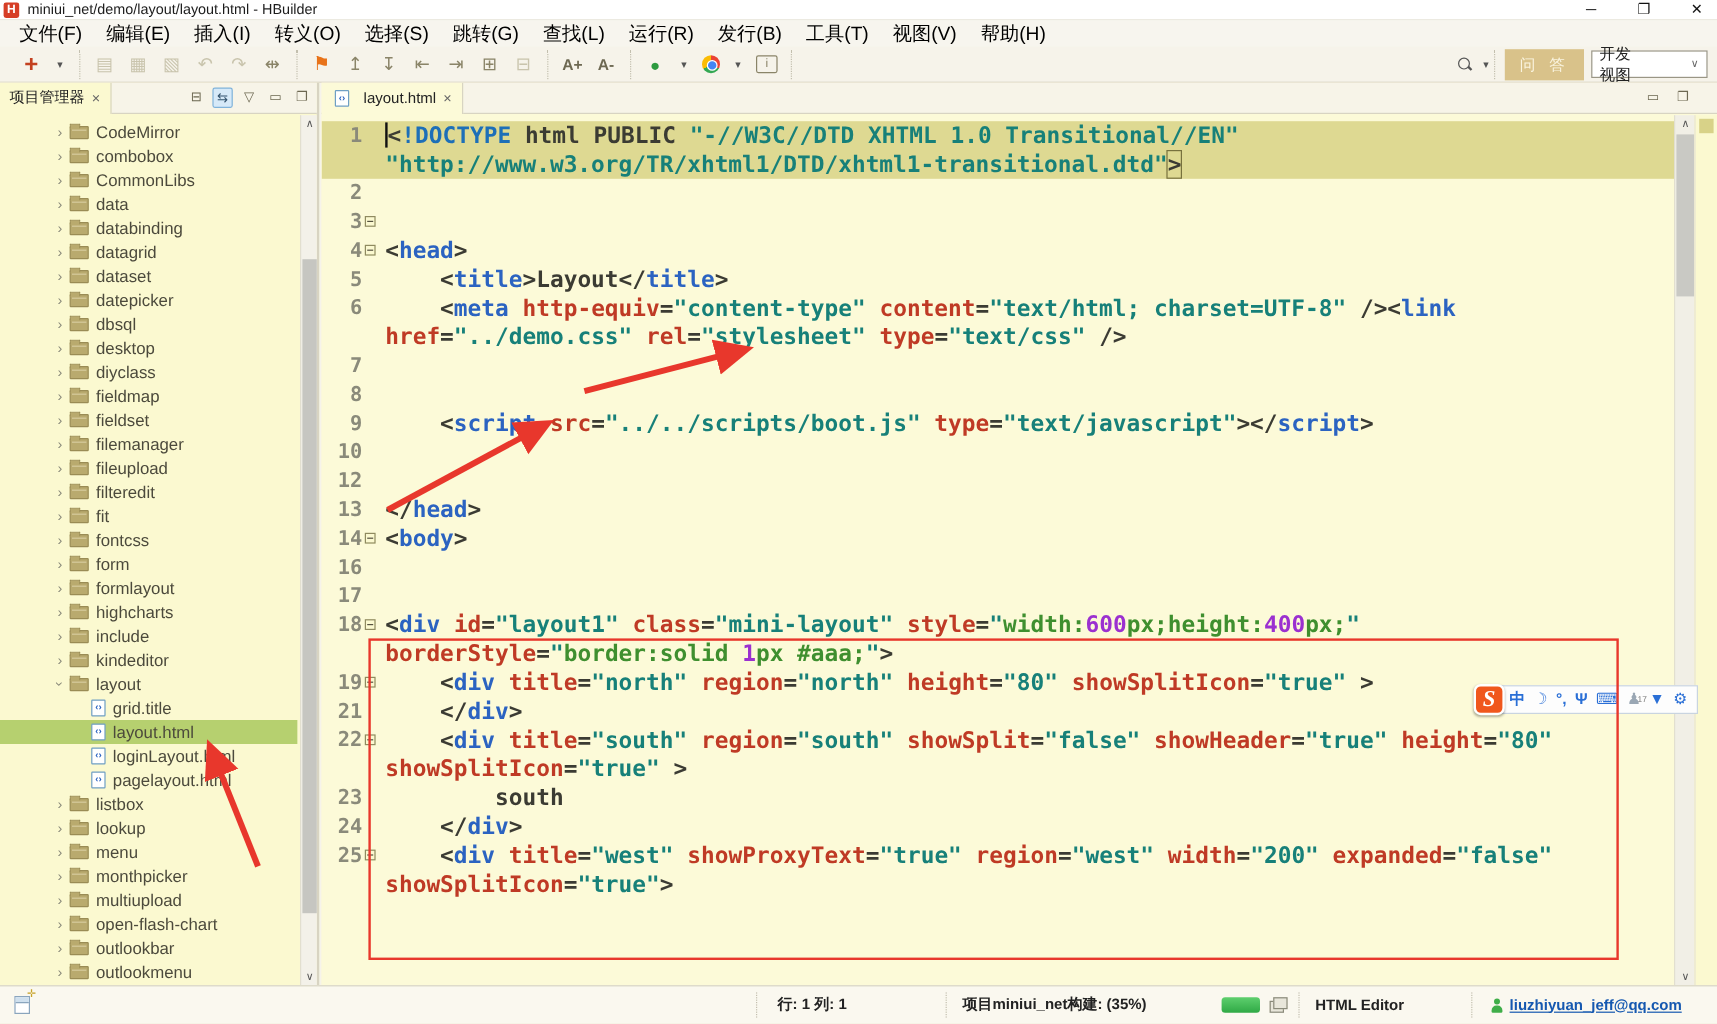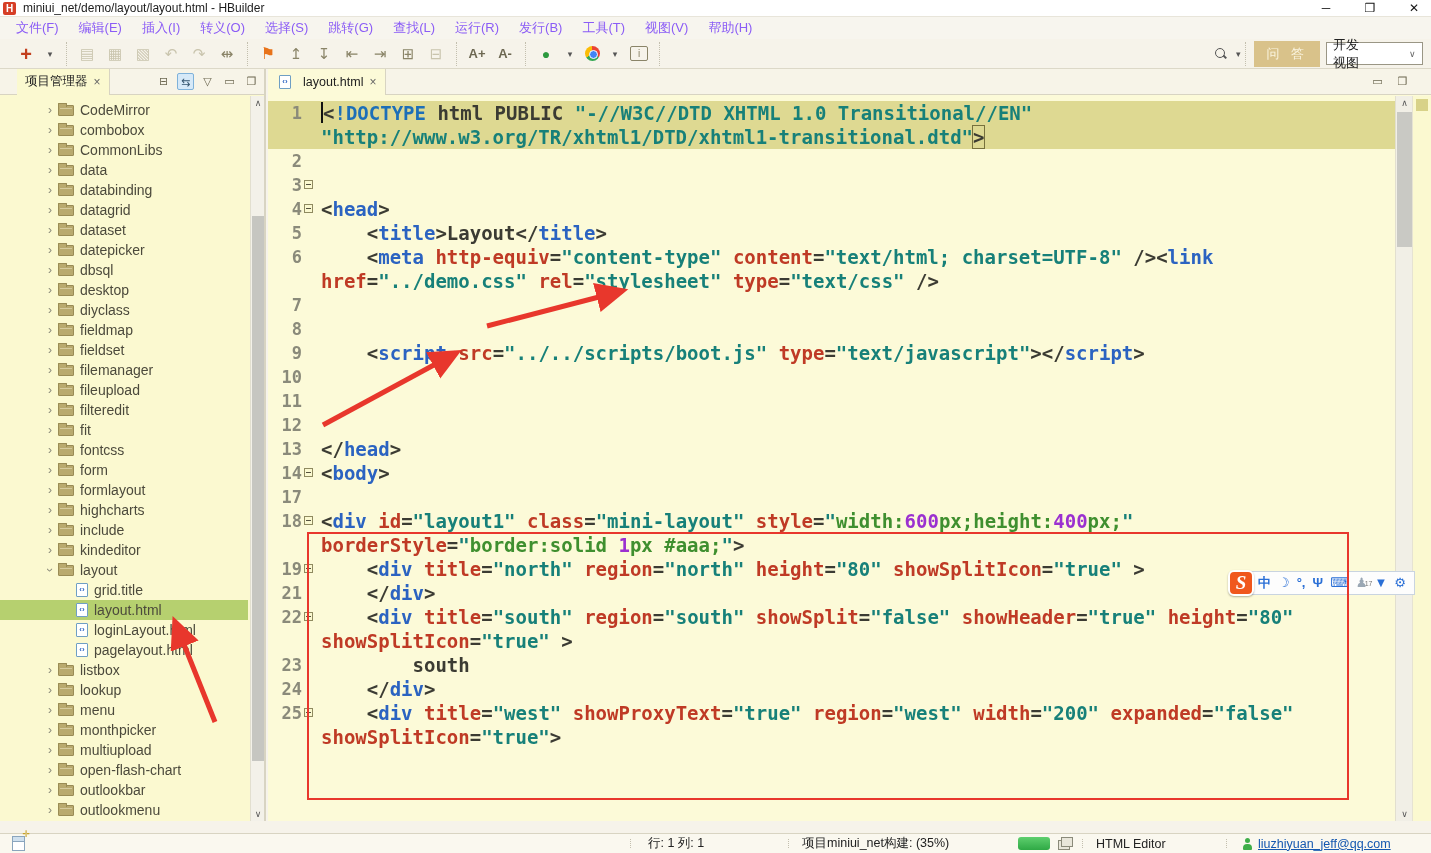--- a/index.html
+++ b/index.html
@@ -9,21 +9,21 @@
 
   
   .titlebar{position:absolute;left:0;top:0;right:0;height:17px;background:#ffffff;display:flex;align-items:center;padding-left:3px;border-bottom:1px solid #e8e5da;}
   .hlogo{width:13px;height:13px;background:#d63e26;color:#fff;font-weight:bold;font-size:10px;line-height:13px;text-align:center;border-radius:2px;margin-right:7px;}
   .wintitle{font-size:12px;color:#1c1c1c;}
   .wincontrols{position:absolute;right:8px;top:0;height:17px;display:flex;gap:26px;align-items:center;}
   .winbtn{width:18px;text-align:center;font-size:12px;color:#111;cursor:default;line-height:15px;}
 
   
   .menubar{position:absolute;left:0;top:17px;right:0;height:22px;background:#f7f5ee;display:flex;align-items:center;padding-left:6px;}
-  .menu-item{padding:2px 10px;font-size:13px;color:#8b5cf6;cursor:default;}
+  .menu-item{padding:2px 10px;font-size:16px;color:#000000;cursor:default;}
 
   
   .toolbar{position:absolute;left:0;top:39px;right:0;height:30px;background:#f6f3ea;border-bottom:1px solid #dcd8c8;display:flex;align-items:center;padding:0 8px;}
   .tb-group{display:flex;align-items:center;gap:10px;padding:0 9px;}
   .tb-sep{width:1px;height:24px;border-left:1px dotted #c3bfae;margin:0 2px;}
   .tb-btn{min-width:18px;text-align:center;font-size:15px;color:#8a8468;cursor:pointer;line-height:22px;}
   .tb-btn.new{color:#c3401f;font-size:20px;font-weight:bold;}
   .tb-btn.caret{font-size:9px;color:#555;min-width:10px;}
   .tb-btn.dis{color:#c9c4ad;}
   .tb-btn.orange{color:#e8731a;font-size:16px;}
@@ -43,21 +43,21 @@
   .qa-btn{background:#d9c28a;color:#faf4df;font-size:13px;padding:4px 12px;letter-spacing:4px;cursor:pointer;margin:0 6px;}
   .viewsel{width:97px;height:23px;border:1px solid #9a9685;background:#fff;display:flex;align-items:center;justify-content:space-between;padding:0 6px;font-size:13px;cursor:pointer;}
   .viewsel .chev{font-size:9px;color:#666;}
 
   
   .main{position:absolute;left:0;top:69px;right:0;bottom:32px;}
 
   
   .sidebar{position:absolute;left:0;top:0;width:266px;height:100%;background:#fbf9d0;border-right:2px solid #d8d4c2;}
   .side-head{position:absolute;left:0;top:0;right:0;height:26px;background:#f7f4e8;border-bottom:1px solid #d8d4c2;display:flex;align-items:center;}
-  .side-tab{height:26px;display:flex;align-items:center;gap:6px;background:#fbf9d0;border-right:1px solid #d8d4c2;padding:0 8px;font-size:12.5px;color:#222;margin-left:17px;}
+  .side-tab{height:26px;display:flex;align-items:center;gap:6px;background:#fbf9d0;border-right:1px solid #d8d4c2;padding:0 8px;font-size:12.5px;color:#222;}
   .tab-close{font-size:12px;color:#666;cursor:pointer;}
   .side-head-icons{margin-left:auto;display:flex;align-items:center;gap:5px;padding-right:4px;}
   .shi{width:17px;height:17px;font-size:11px;color:#6d6852;text-align:center;line-height:16px;cursor:pointer;}
   .shi.hl{background:#d6e9f8;border:1px solid #7fb2da;border-radius:2px;color:#33536d;}
   .tree{position:absolute;left:0;top:27px;right:16px;bottom:0;overflow:hidden;padding-top:4px;}
   .trow{height:20px;display:flex;align-items:center;font-size:14px;color:#4c4a3c;white-space:nowrap;cursor:pointer;}
   .trow.sel{background:#b6d06f;}
   .chev{width:12px;margin-left:44px;font-size:12px;color:#8a8a7a;text-align:center;}
   .chev.open{transform:rotate(90deg);}
   .trow.file .chev{visibility:hidden;margin-left:62px;}
@@ -90,21 +90,21 @@
   .sg-c{color:#3f8f2f;}
   .sg-n{color:#9b30d0;}
   .sg-b{color:#3b3b33;outline:1px solid #77713d;}
   .sg-cur{display:inline-block;border-left:2px solid #111;height:21px;vertical-align:text-top;}
   .ed-scroll{position:absolute;right:19px;top:27px;width:17px;bottom:0;background:#f1efe6;border-left:1px solid #e2dfcf;}
   .ed-thumb{position:absolute;left:1px;width:15px;background:#c9c9c4;}
   .ruler{position:absolute;right:0;top:27px;width:19px;bottom:0;background:#fbf9d0;border-left:1px solid #e6e3d2;}
   .rulermark{position:absolute;left:3px;top:3px;width:12px;height:12px;background:#d8d288;}
 
   
-  .statusbar{position:absolute;left:0;bottom:0;right:0;height:20px;background:#faf8ef;border-top:1px solid #d8d4c2;font-size:12.5px;color:#222;}
+  .statusbar{position:absolute;left:0;bottom:0;right:0;height:32px;background:#faf8ef;border-top:1px solid #d8d4c2;font-size:12.5px;color:#222;font-weight:bold;}
   .sb{position:absolute;top:0;height:100%;display:flex;align-items:center;}
   .sb-sep{position:absolute;top:5px;bottom:5px;border-left:1px dotted #c3bfae;}
   .fastview{width:13px;height:15px;background:#fff;border:1px solid #8aa5bd;position:relative;}
   .fastview::before{content:"";position:absolute;left:0;top:0;right:0;height:4px;background:#cfe0ee;border-bottom:1px solid #8aa5bd;}
   .fastview::after{content:"✛";position:absolute;right:-6px;top:-8px;color:#c7a227;font-size:9px;}
   .progbar{width:32px;height:13px;border-radius:3px;background:linear-gradient(#5ecf6e,#2fa945);}
   .stackicon{width:15px;height:13px;position:relative;margin-left:8px;}
   .stackicon::before,.stackicon::after{content:"";position:absolute;width:10px;height:8px;border:1px solid #8a8a7a;background:#e8e6da;}
   .stackicon::before{left:0;bottom:0;}
   .stackicon::after{right:0;top:0;}
@@ -428,24 +428,24 @@
           <div class="crow"><span class="gut">2</span><span class="foldcol"></span><span class="ctext"></span></div>
           <div class="crow"><span class="gut">3</span><span class="foldcol"><span class="foldbox"></span></span></div>
           <div class="crow"><span class="gut">4</span><span class="foldcol"><span class="foldbox"></span></span><span class="ctext"><span class="sg-p">&lt;</span><span class="sg-t">head</span><span class="sg-p">&gt;</span></span></div>
           <div class="crow"><span class="gut">5</span><span class="foldcol"></span><span class="ctext"><span class="sg-p">    &lt;</span><span class="sg-t">title</span><span class="sg-p">&gt;Layout&lt;/</span><span class="sg-t">title</span><span class="sg-p">&gt;</span></span></div>
           <div class="crow"><span class="gut">6</span><span class="foldcol"></span><span class="ctext"><span class="sg-p">    &lt;</span><span class="sg-t">meta</span><span class="sg-p"> </span><span class="sg-a">http-equiv</span><span class="sg-p">=</span><span class="sg-v">"content-type"</span><span class="sg-p"> </span><span class="sg-a">content</span><span class="sg-p">=</span><span class="sg-v">"text/html; charset=UTF-8"</span><span class="sg-p"> /&gt;&lt;</span><span class="sg-t">link</span></span></div>
           <div class="crow"><span class="gut"></span><span class="foldcol"></span><span class="ctext"><span class="sg-a">href</span><span class="sg-p">=</span><span class="sg-v">"../demo.css"</span><span class="sg-p"> </span><span class="sg-a">rel</span><span class="sg-p">=</span><span class="sg-v">"stylesheet"</span><span class="sg-p"> </span><span class="sg-a">type</span><span class="sg-p">=</span><span class="sg-v">"text/css"</span><span class="sg-p"> /&gt;</span></span></div>
           <div class="crow"><span class="gut">7</span><span class="foldcol"></span><span class="ctext"></span></div>
           <div class="crow"><span class="gut">8</span><span class="foldcol"></span><span class="ctext"></span></div>
           <div class="crow"><span class="gut">9</span><span class="foldcol"></span><span class="ctext"><span class="sg-p">    &lt;</span><span class="sg-t">script</span><span class="sg-p"> </span><span class="sg-a">src</span><span class="sg-p">=</span><span class="sg-v">"../../scripts/boot.js"</span><span class="sg-p"> </span><span class="sg-a">type</span><span class="sg-p">=</span><span class="sg-v">"text/javascript"</span><span class="sg-p">&gt;&lt;/</span><span class="sg-t">script</span><span class="sg-p">&gt;</span></span></div>
           <div class="crow"><span class="gut">10</span><span class="foldcol"></span><span class="ctext"></span></div>
-          <div class="crow"><span class="gut">11</span><span class="foldcol"></span><span class="ctext"></span></div>
           <div class="crow"><span class="gut">12</span><span class="foldcol"></span><span class="ctext"></span></div>
           <div class="crow"><span class="gut">13</span><span class="foldcol"></span><span class="ctext"><span class="sg-p">&lt;/</span><span class="sg-t">head</span><span class="sg-p">&gt;</span></span></div>
           <div class="crow"><span class="gut">14</span><span class="foldcol"><span class="foldbox"></span></span><span class="ctext"><span class="sg-p">&lt;</span><span class="sg-t">body</span><span class="sg-p">&gt;</span></span></div>
+          <div class="crow"><span class="gut">16</span><span class="foldcol"></span><span class="ctext"></span></div>
           <div class="crow"><span class="gut">17</span><span class="foldcol"></span><span class="ctext"></span></div>
           <div class="crow"><span class="gut">18</span><span class="foldcol"><span class="foldbox"></span></span><span class="ctext"><span class="sg-p">&lt;</span><span class="sg-t">div</span><span class="sg-p"> </span><span class="sg-a">id</span><span class="sg-p">=</span><span class="sg-v">"layout1"</span><span class="sg-p"> </span><span class="sg-a">class</span><span class="sg-p">=</span><span class="sg-v">"mini-layout"</span><span class="sg-p"> </span><span class="sg-a">style</span><span class="sg-p">=</span><span class="sg-v">"</span><span class="sg-c">width:</span><span class="sg-n">600</span><span class="sg-c">px;height:</span><span class="sg-n">400</span><span class="sg-c">px;</span><span class="sg-v">"</span></span></div>
           <div class="crow"><span class="gut"></span><span class="foldcol"></span><span class="ctext"><span class="sg-a">borderStyle</span><span class="sg-p">=</span><span class="sg-v">"</span><span class="sg-c">border:solid </span><span class="sg-n">1</span><span class="sg-c">px #aaa;</span><span class="sg-v">"</span><span class="sg-p">&gt;</span></span></div>
           <div class="crow"><span class="gut">19</span><span class="foldcol"><span class="foldbox"></span></span><span class="ctext"><span class="sg-p">    &lt;</span><span class="sg-t">div</span><span class="sg-p"> </span><span class="sg-a">title</span><span class="sg-p">=</span><span class="sg-v">"north"</span><span class="sg-p"> </span><span class="sg-a">region</span><span class="sg-p">=</span><span class="sg-v">"north"</span><span class="sg-p"> </span><span class="sg-a">height</span><span class="sg-p">=</span><span class="sg-v">"80"</span><span class="sg-p"> </span><span class="sg-a">showSplitIcon</span><span class="sg-p">=</span><span class="sg-v">"true"</span><span class="sg-p"> &gt;</span></span></div>
           <div class="crow"><span class="gut">21</span><span class="foldcol"></span><span class="ctext"><span class="sg-p">    &lt;/</span><span class="sg-t">div</span><span class="sg-p">&gt;</span></span></div>
           <div class="crow"><span class="gut">22</span><span class="foldcol"><span class="foldbox"></span></span><span class="ctext"><span class="sg-p">    &lt;</span><span class="sg-t">div</span><span class="sg-p"> </span><span class="sg-a">title</span><span class="sg-p">=</span><span class="sg-v">"south"</span><span class="sg-p"> </span><span class="sg-a">region</span><span class="sg-p">=</span><span class="sg-v">"south"</span><span class="sg-p"> </span><span class="sg-a">showSplit</span><span class="sg-p">=</span><span class="sg-v">"false"</span><span class="sg-p"> </span><span class="sg-a">showHeader</span><span class="sg-p">=</span><span class="sg-v">"true"</span><span class="sg-p"> </span><span class="sg-a">height</span><span class="sg-p">=</span><span class="sg-v">"80"</span></span></div>
           <div class="crow"><span class="gut"></span><span class="foldcol"></span><span class="ctext"><span class="sg-a">showSplitIcon</span><span class="sg-p">=</span><span class="sg-v">"true"</span><span class="sg-p"> &gt;</span></span></div>
           <div class="crow"><span class="gut">23</span><span class="foldcol"></span><span class="ctext"><span class="sg-p">        south</span></span></div>
           <div class="crow"><span class="gut">24</span><span class="foldcol"></span><span class="ctext"><span class="sg-p">    &lt;/</span><span class="sg-t">div</span><span class="sg-p">&gt;</span></span></div>
           <div class="crow"><span class="gut">25</span><span class="foldcol"><span class="foldbox"></span></span><span class="ctext"><span class="sg-p">    &lt;</span><span class="sg-t">div</span><span class="sg-p"> </span><span class="sg-a">title</span><span class="sg-p">=</span><span class="sg-v">"west"</span><span class="sg-p"> </span><span class="sg-a">showProxyText</span><span class="sg-p">=</span><span class="sg-v">"true"</span><span class="sg-p"> </span><span class="sg-a">region</span><span class="sg-p">=</span><span class="sg-v">"west"</span><span class="sg-p"> </span><span class="sg-a">width</span><span class="sg-p">=</span><span class="sg-v">"200"</span><span class="sg-p"> </span><span class="sg-a">expanded</span><span class="sg-p">=</span><span class="sg-v">"false"</span></span></div>

